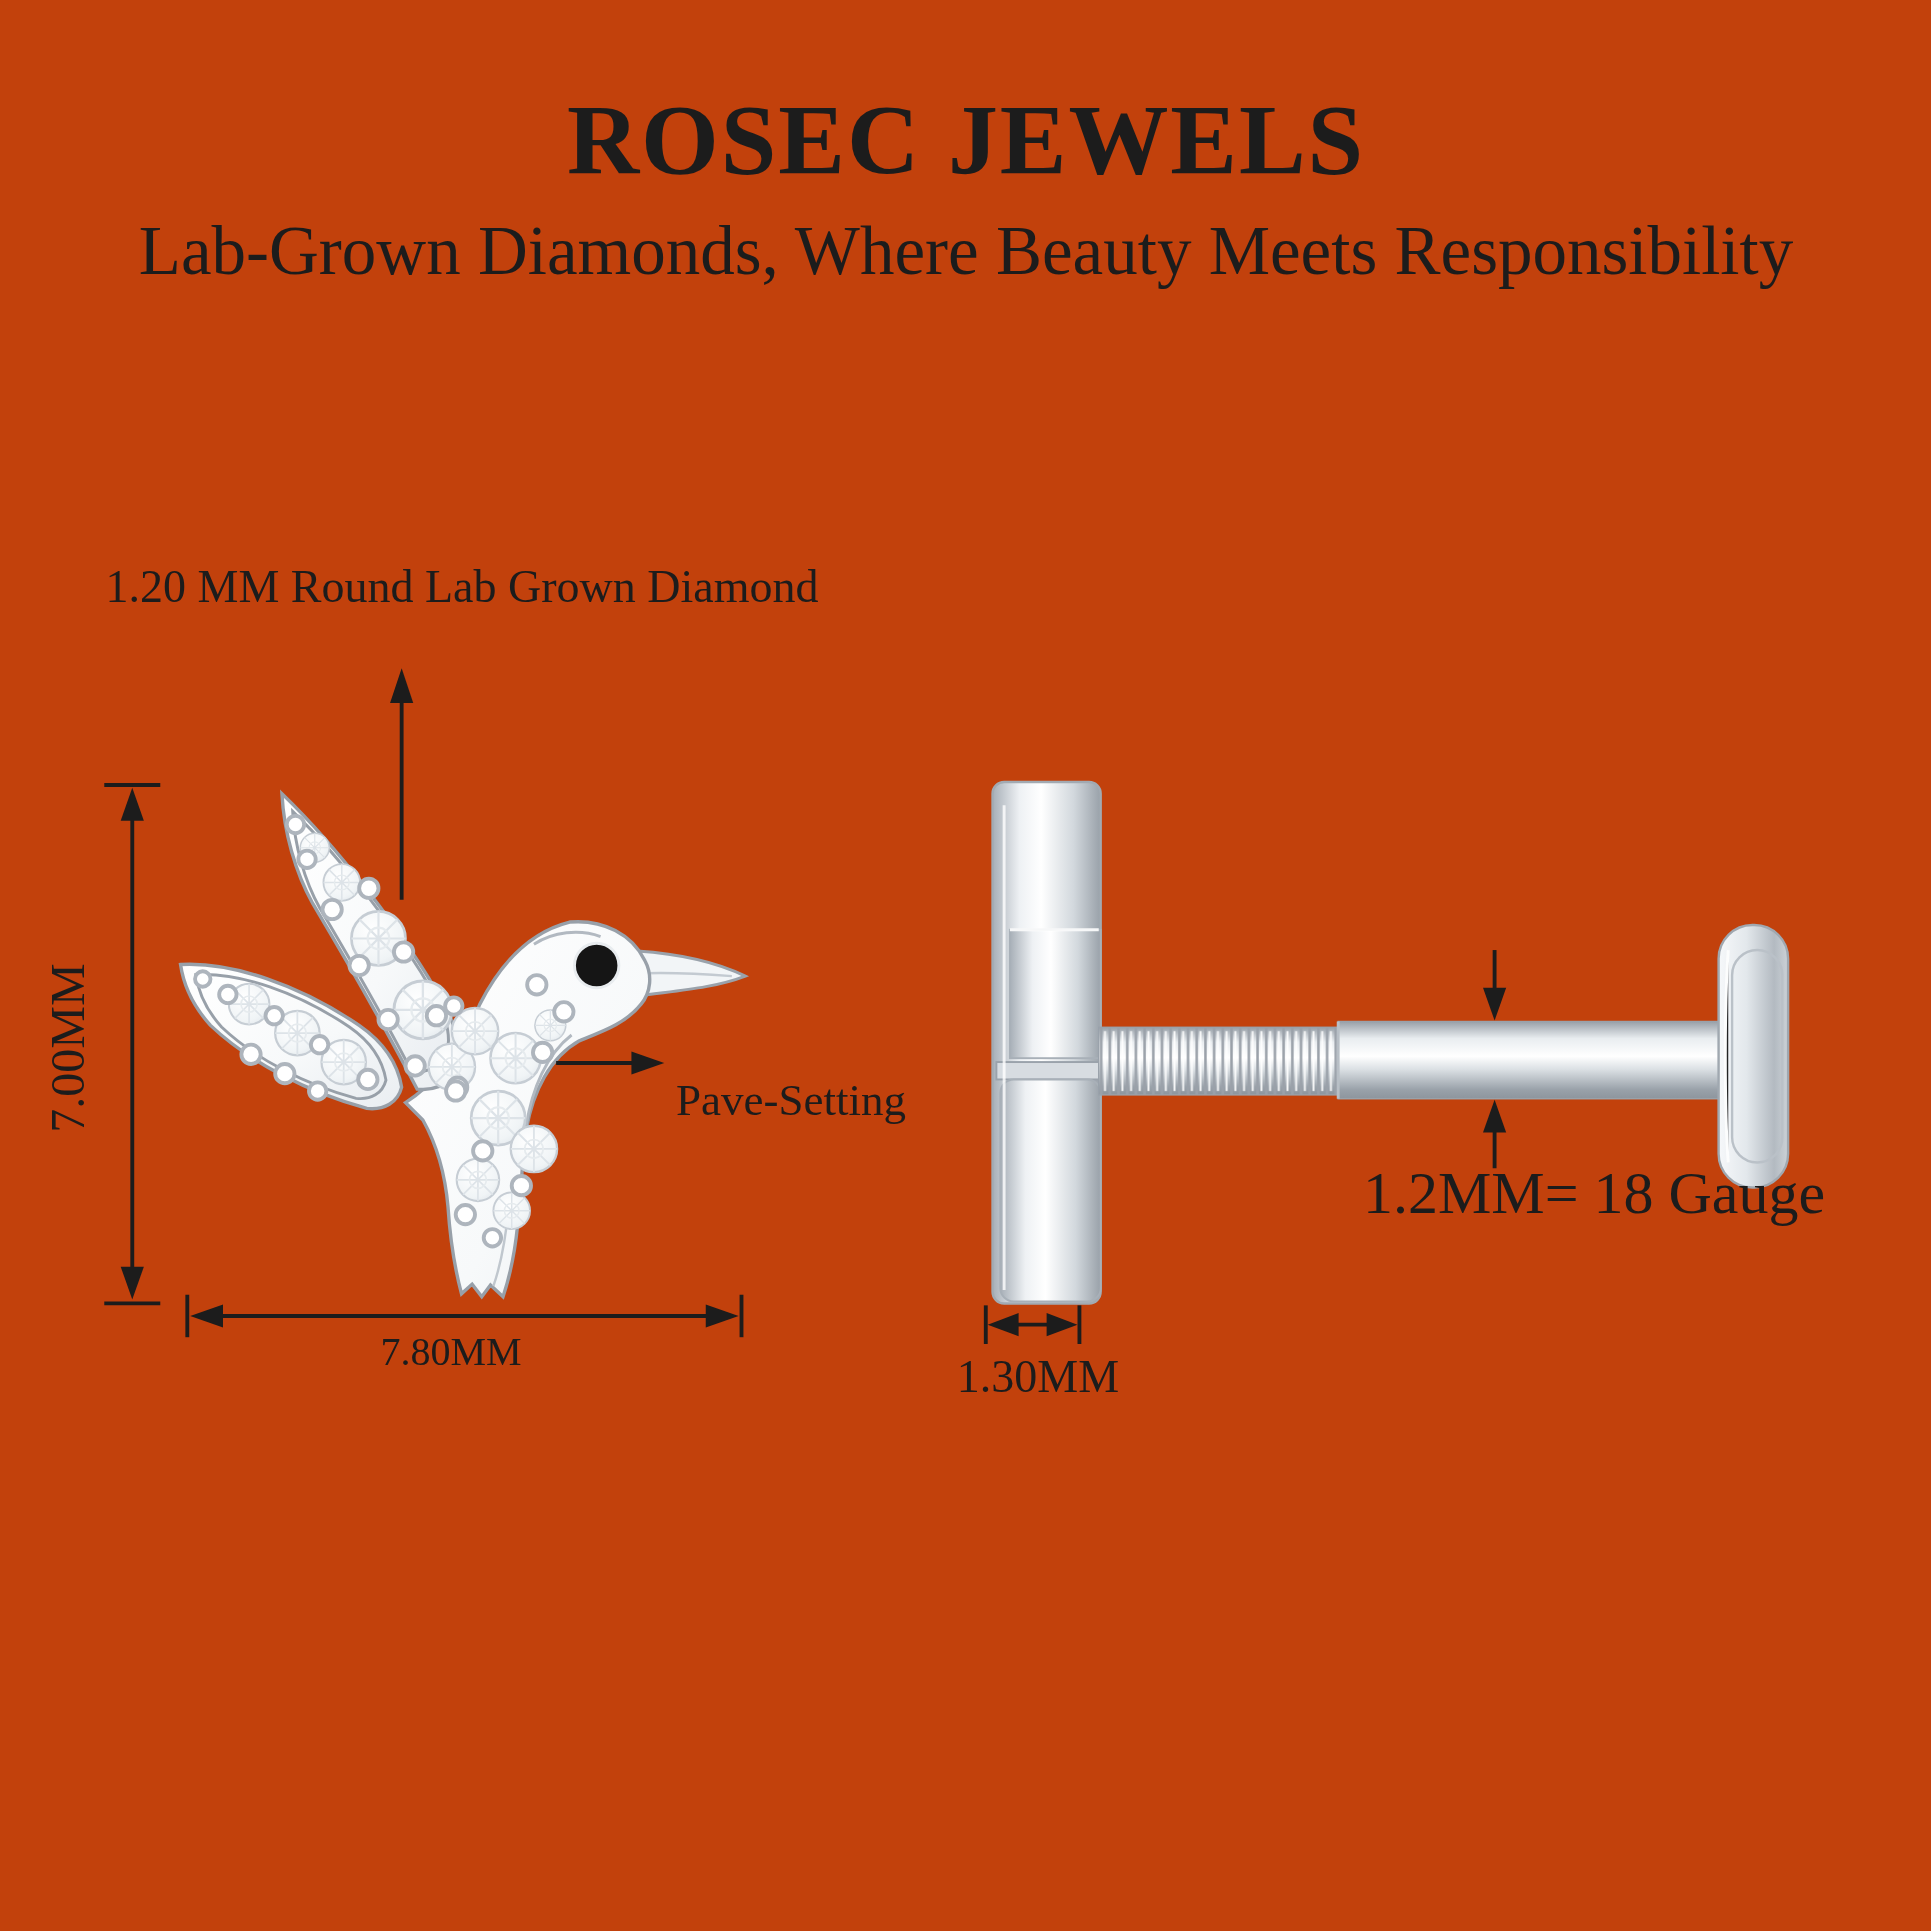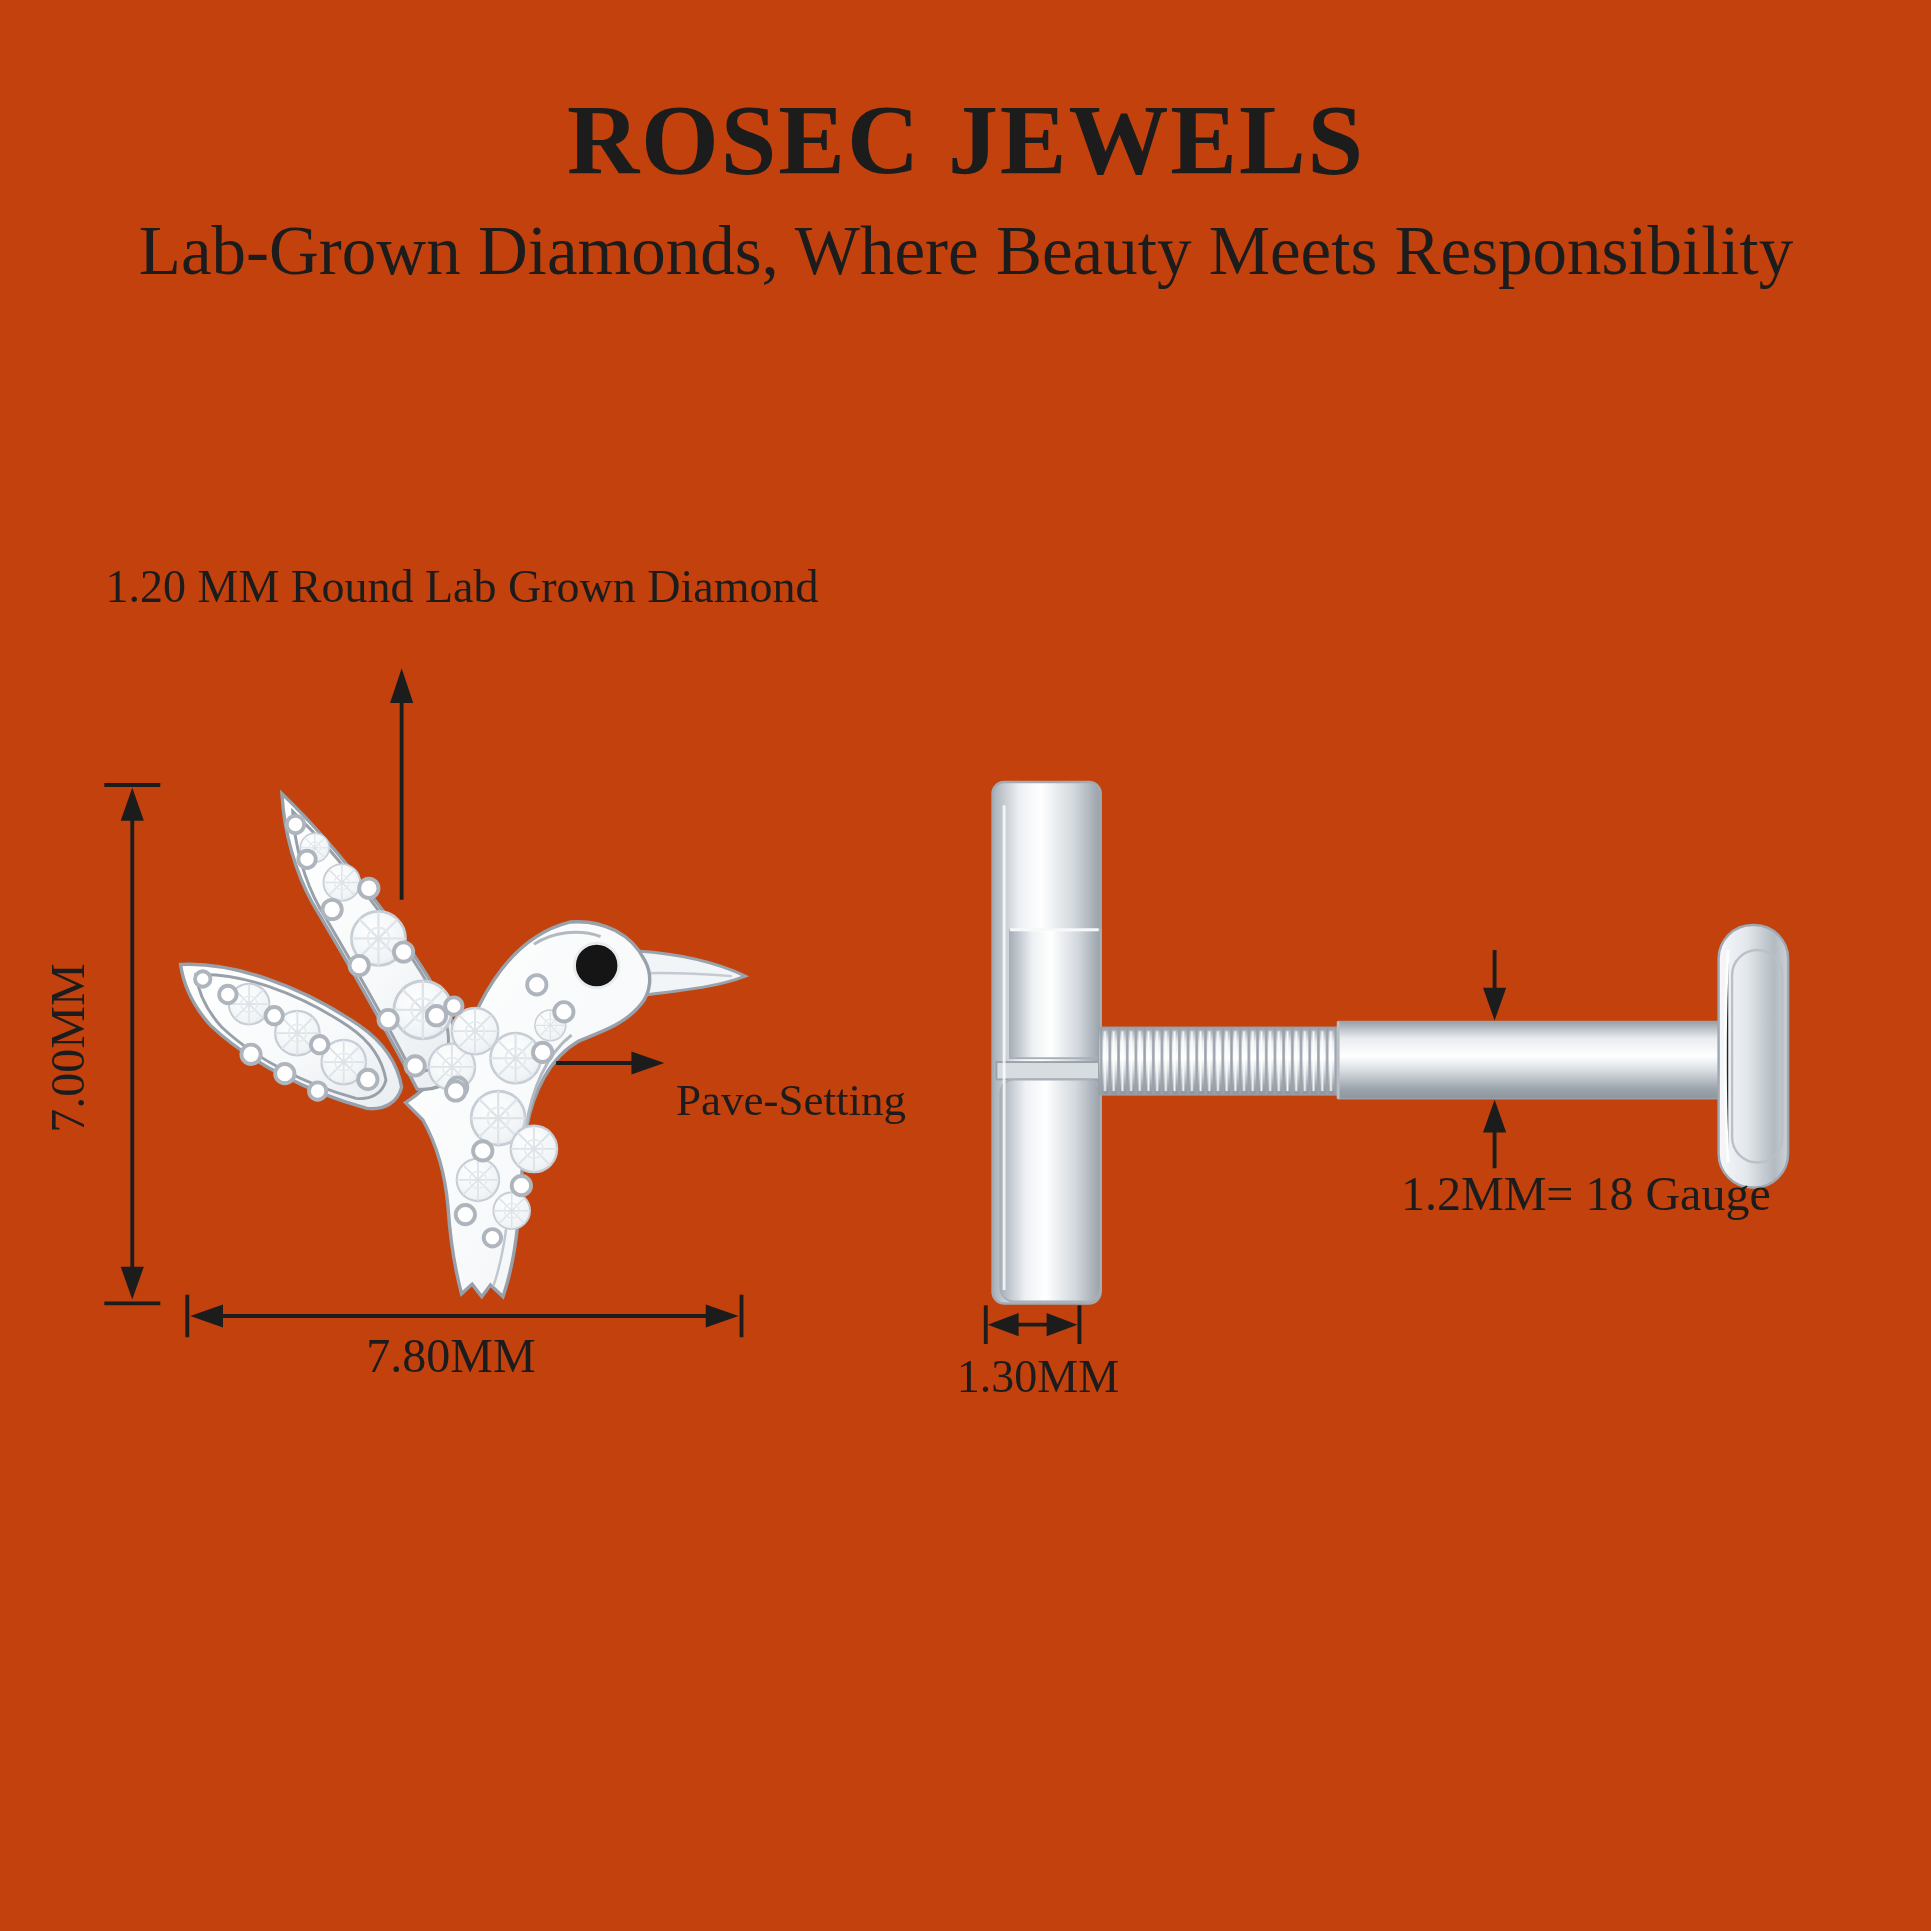--- a/index.html
+++ b/index.html
@@ -6,23 +6,23 @@
   #stage{position:relative;width:1931px;height:1931px;background:#c2410c;overflow:hidden;
          font-family:"Liberation Serif",serif;color:#1c1c1c;}
   #diagram-svg{position:absolute;left:0;top:0;width:1931px;height:1931px;}
   .label{position:absolute;white-space:nowrap;color:#1c1c1c;line-height:1.1;}
   .brand{left:966px;top:85px;transform:translateX(-50%);font-size:100px;font-weight:700;letter-spacing:1.9px;}
   .tagline{left:966px;top:214px;transform:translateX(-50%);font-size:69px;font-weight:400;}
   .ann1{left:431px;top:562px;transform:translateX(-50%);font-size:46px;margin-left:31px;}
   .ann2{left:431px;top:622px;transform:translateX(-50%);font-size:46px;}
   .pave{left:676px;top:1039px;font-size:45px;margin-top:37px;}
   .dim-height{left:68px;top:1048px;transform:translate(-50%,-50%) rotate(-90deg);font-size:48px;}
-  .dim-width{left:451px;top:1330px;transform:translateX(-50%);font-size:48px;}
+  .dim-width{left:451px;top:1330px;transform:translateX(-50%);font-size:40px;}
   .dim-thickness{left:1038px;top:1352px;transform:translateX(-50%);font-size:46px;}
-  .dim-gauge{left:1401px;top:1160px;font-size:48px;margin-top:8px;}
+  .dim-gauge{left:1363px;top:1160px;font-size:60px;}
   .footer-note{left:915px;top:1726px;transform:translateX(-50%);font-size:54px;}
 </style>
 </head>
 <body>
 
 <div id="stage">
 
   <svg id="diagram-svg" viewBox="0 0 2000 2000" xmlns="http://www.w3.org/2000/svg">
     <defs>
       <linearGradient id="birdGrad" x1="0" y1="0" x2="1" y2="1">

